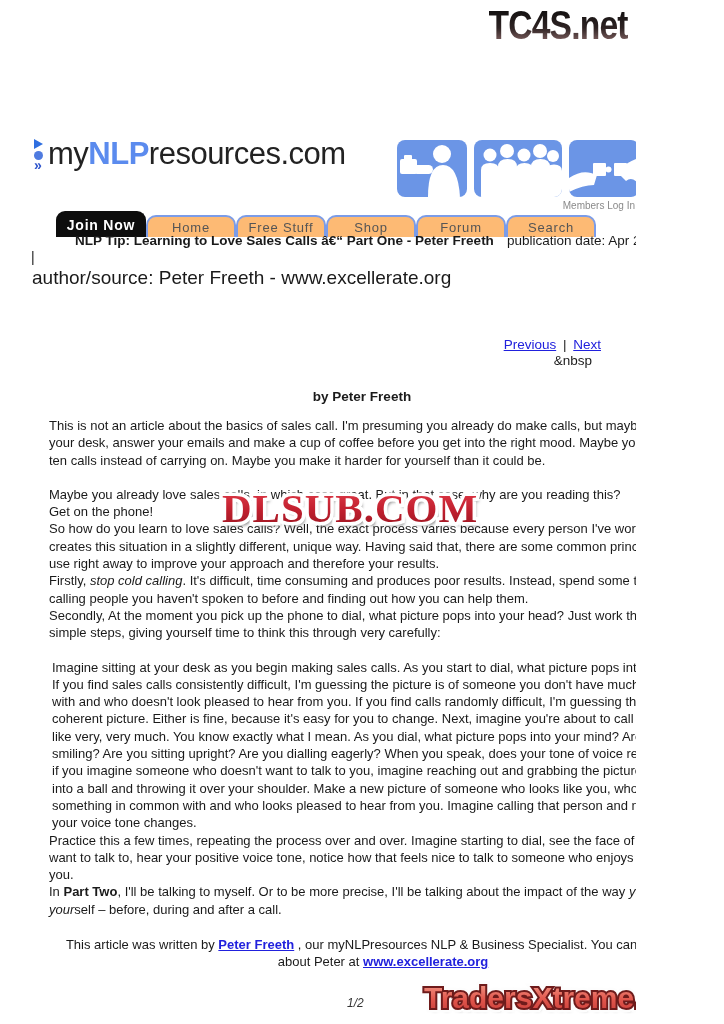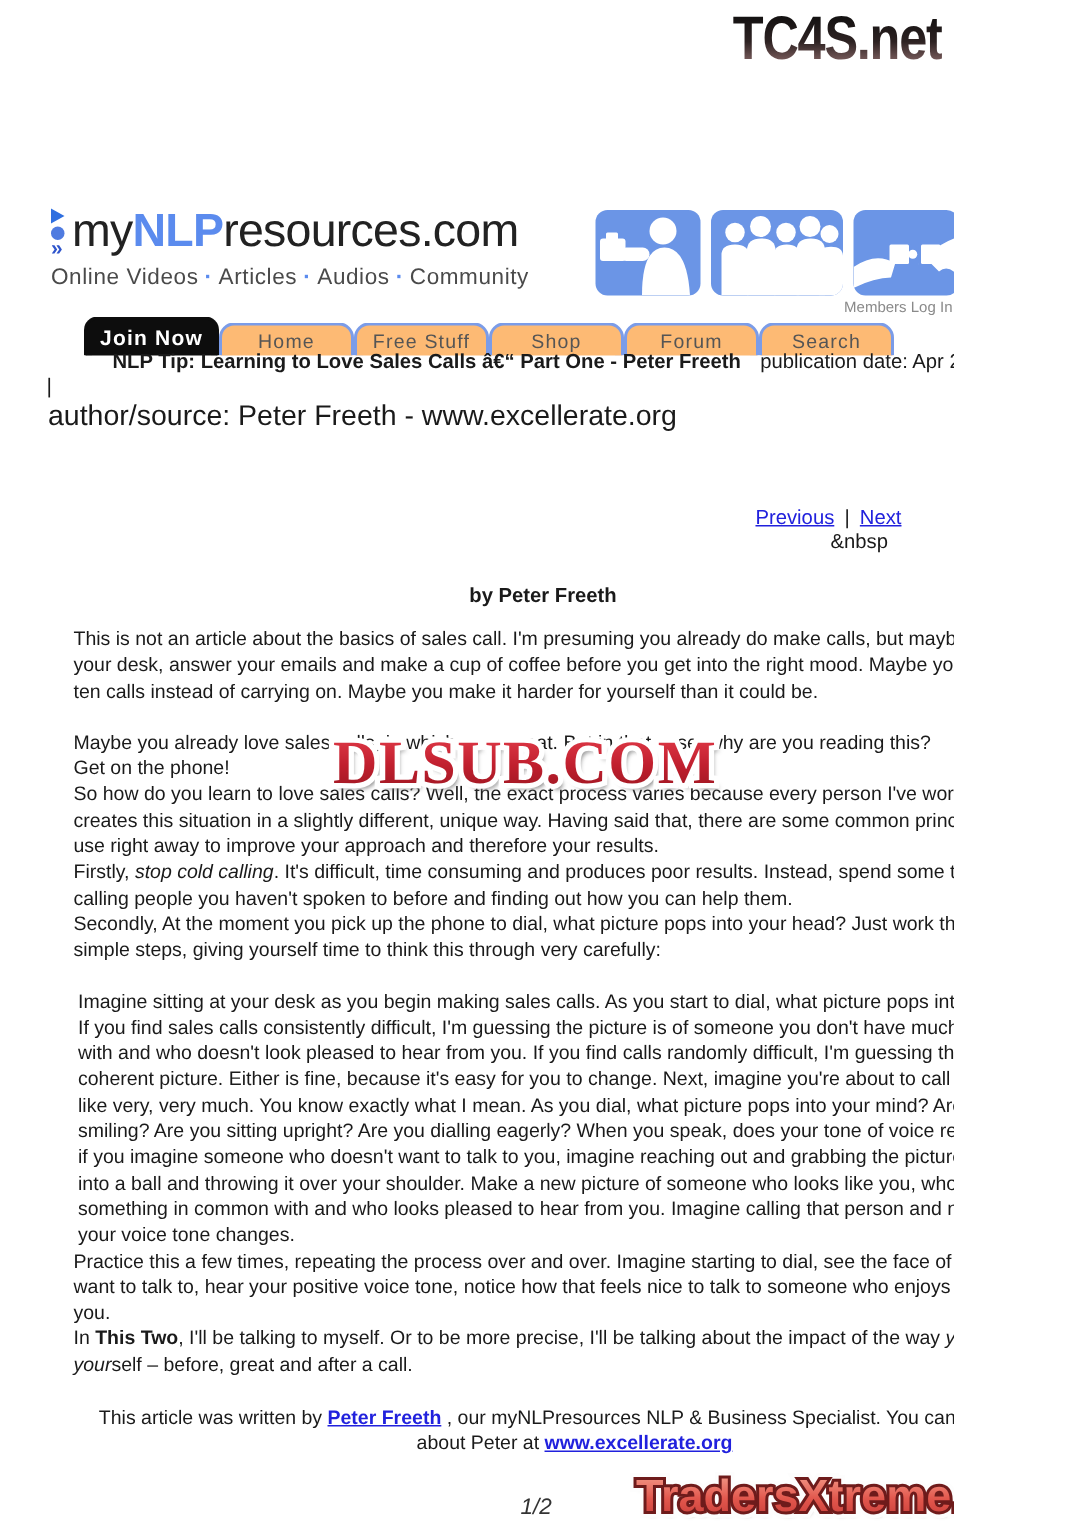--- a/index.html
+++ b/index.html
@@ -54,21 +54,21 @@
   .article{position:absolute;top:417px;left:33px;width:668px;font-size:13px;line-height:17.3px;margin-left:16px;}
   .article p{margin:0;}
   .article p.gap{margin-top:17px;}
   .article p.indent{padding-left:3px;}
   .it{font-style:italic;}
   .bd{font-weight:bold;}
   .link{color:#2121dd;font-weight:bold;text-decoration:underline;cursor:pointer;}
   .art-footer{margin-top:18px;text-align:center;}
 
   
-  .pagenum{position:absolute;top:996px;left:347px;font-size:15px;font-style:italic;color:#333;}
+  .pagenum{position:absolute;top:996px;left:347px;font-size:12px;font-style:italic;color:#333;}
 
   
   .wm-stack{position:relative;display:inline-block;line-height:1;}
   .wm-layer{position:absolute;left:0;top:0;}
   .wm-top{position:relative;}
 
   .dlsub{position:absolute;top:484px;left:222px;font-family:"Liberation Serif",serif;
          font-weight:bold;font-size:41px;letter-spacing:1px;}
   .dlsub .wm-layer{color:#fff;-webkit-text-stroke:7px #fff;text-shadow:3px 4px 3px rgba(125,125,125,0.85);}
   .dlsub .wm-top{background:linear-gradient(180deg,#e8404e 0%,#c01f2e 55%,#971520 100%);
@@ -89,21 +89,20 @@
 
   <div class="brand">
     <div class="brand-line">
       <span class="brand-icon">
         <span class="tri"></span>
           <span class="dot"></span>
           <span class="dbl">»</span>
       </span>
       <span class="brand-text"><span>my</span><span class="nlp">NLP</span><span>resources.com</span></span>
     </div>
-    <div class="tagline"><span>Online Videos</span><span class="sep">·</span><span>Articles</span><span class="sep">·</span><span>Audios</span><span class="sep">·</span><span>Community</span></div>
   </div>
 
   <div class="tiles">
     <div class="tile" style="width:70px">
       <svg width="70" height="57" viewBox="0 0 70 57">
           <g fill="#fff">
         <circle cx="45" cy="14" r="9"></circle>
         <path d="M31 57 Q31 25 46 25 Q61 25 63 57 Z"></path>
         <rect x="16" y="25" width="20" height="9" rx="4.5"></rect>
         <rect x="3" y="19" width="17" height="15" rx="2"></rect>
@@ -170,21 +169,21 @@
   <div class="article">
 
   <p><span>This is not an article about the basics of sales call. I'm presuming you already do make calls, but maybe you tidy your desk, answer your emails and make a cup of coffee before you get into the right mood. Maybe you stop after ten calls instead of carrying on. Maybe you make it harder for yourself than it could be.</span></p>
       <p class="gap"><span>Maybe you already love sales calls, in which case great. But in that case, why are you reading this?</span></p>
       <p><span>Get on the phone!</span></p>
       <p><span>So how do you learn to love sales calls? Well, the exact process varies because every person I've worked with creates this situation in a slightly different, unique way. Having said that, there are some common principles you can use right away to improve your approach and therefore your results.</span></p>
       <p><span>Firstly, </span><span class="it">stop cold calling</span><span>. It's difficult, time consuming and produces poor results. Instead, spend some time each day calling people you haven't spoken to before and finding out how you can help them.</span></p>
       <p><span>Secondly, At the moment you pick up the phone to dial, what picture pops into your head? Just work through these simple steps, giving yourself time to think this through very carefully:</span></p>
       <p class="gap indent"><span>Imagine sitting at your desk as you begin making sales calls. As you start to dial, what picture pops into your head? If you find sales calls consistently difficult, I'm guessing the picture is of someone you don't have much in common with and who doesn't look pleased to hear from you. If you find calls randomly difficult, I'm guessing there's no coherent picture. Either is fine, because it's easy for you to change.  Next, imagine you're about to call someone you like very, very much. You know exactly what I mean. As you dial, what picture pops into your mind? Are you smiling? Are you sitting upright? Are you dialling eagerly? When you speak, does your tone of voice reflect this?  So, if you imagine someone who doesn't want to talk to you, imagine reaching out and grabbing the picture, screwing it into a ball and throwing it over your shoulder. Make a new picture of someone who looks like you, who you have something in common with and who looks pleased to hear from you. Imagine calling that person and notice how your voice tone changes.</span></p>
       <p><span>Practice this a few times, repeating the process over and over. Imagine starting to dial, see the face of someone you want to talk to, hear your positive voice tone, notice how that feels nice to talk to someone who enjoys talking to you.</span></p>
-      <p><span>In </span><span class="bd">This Two</span><span>, I'll be talking to myself. Or to be more precise, I'll be talking about the impact of the way </span><span class="it">you</span><span> talk to </span><span class="it">your</span><span>self – before, great and after a call.</span></p>
+      <p><span>In </span><span class="bd">Part Two</span><span>, I'll be talking to myself. Or to be more precise, I'll be talking about the impact of the way </span><span class="it">you</span><span> talk to </span><span class="it">your</span><span>self – before, during and after a call.</span></p>
       <div class="art-footer"><span>This article was written by  </span><span class="link">Peter Freeth</span><span> , our myNLPresources NLP &amp; Business Specialist. You can read more about Peter at  </span><span class="link">www.excellerate.org</span></div>
     </div>
 
   <div class="dlsub">
     <span class="wm-stack">
       <span class="wm-layer">DLSUB.COM</span>
       <span class="wm-top">DLSUB.COM</span>
     </span>
   </div>
 

